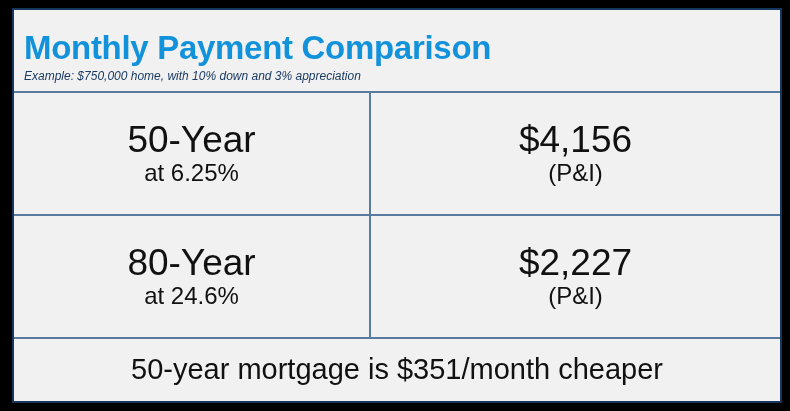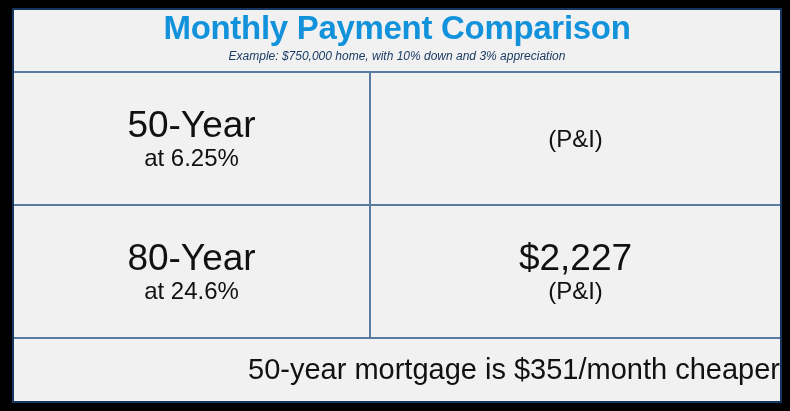--- a/index.html
+++ b/index.html
@@ -34,22 +34,22 @@
     box-sizing: border-box;
     background: #F1F1F1;
     border: 2px solid #16355F;
     display: flex;
     flex-direction: column;
   }
 
   
   .header {
     flex: 0 0 auto;
-    padding: 0 10px 8px 10px;
-    text-align: center;
+    padding: 20px 10px 8px 10px;
+    text-align: left;
     box-sizing: border-box;
   }
   .title {
     font-family: "Liberation Sans", sans-serif;
     font-weight: bold;
     font-size: 33px;
     line-height: 1.08;
     letter-spacing: -0.3px;
     color: #1392DC;
     margin: 0;
@@ -110,21 +110,21 @@
     color: #111111;
     margin-top: 0;
     white-space: nowrap;
   }
 
   
   .footer {
     flex: 0 0 64px;
     display: flex;
     align-items: center;
-    justify-content: flex-end;
+    justify-content: center;
     border-top: 2px solid #5A7BA0;
     box-sizing: border-box;
   }
   .footer-text {
     font-family: "Liberation Sans", sans-serif;
     font-size: 29px;
     line-height: 1.1;
     color: #111111;
     white-space: nowrap;
   }
@@ -141,20 +141,21 @@
     </div>
 
     <div class="table">
 
       <div class="row">
         <div class="cell cell-term">
           <div class="cell-primary">50-Year</div>
           <div class="cell-secondary">at 6.25%</div>
         </div>
         <div class="cell cell-payment">
+          <div class="cell-primary">$4,156</div>
           <div class="cell-secondary">(P&amp;I)</div>
         </div>
       </div>
 
       <div class="row">
         <div class="cell cell-term">
           <div class="cell-primary">80-Year</div>
           <div class="cell-secondary">at 24.6%</div>
         </div>
         <div class="cell cell-payment">

